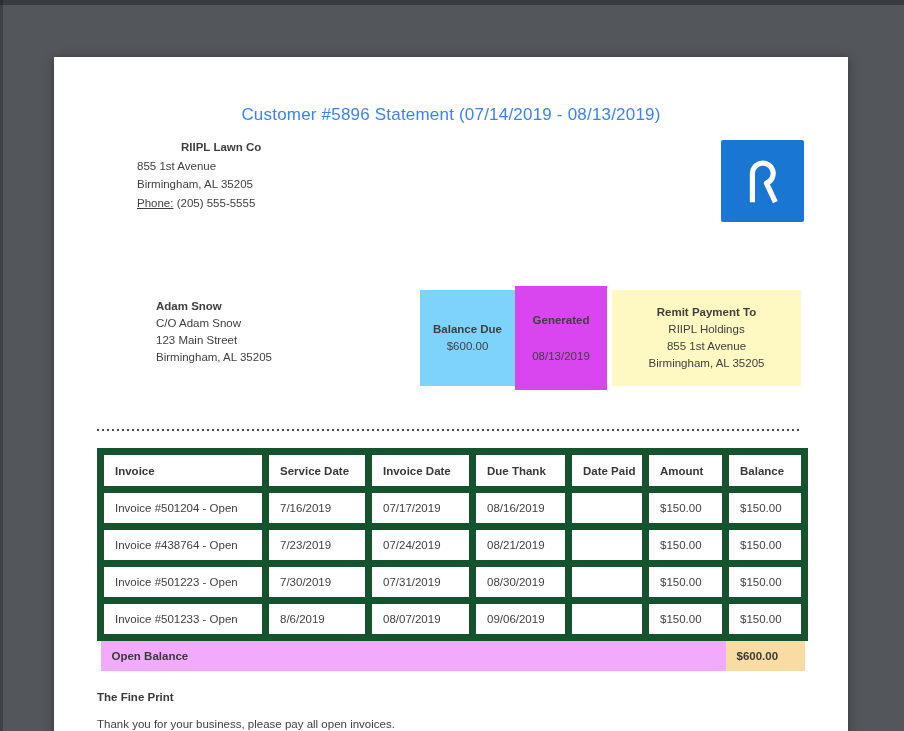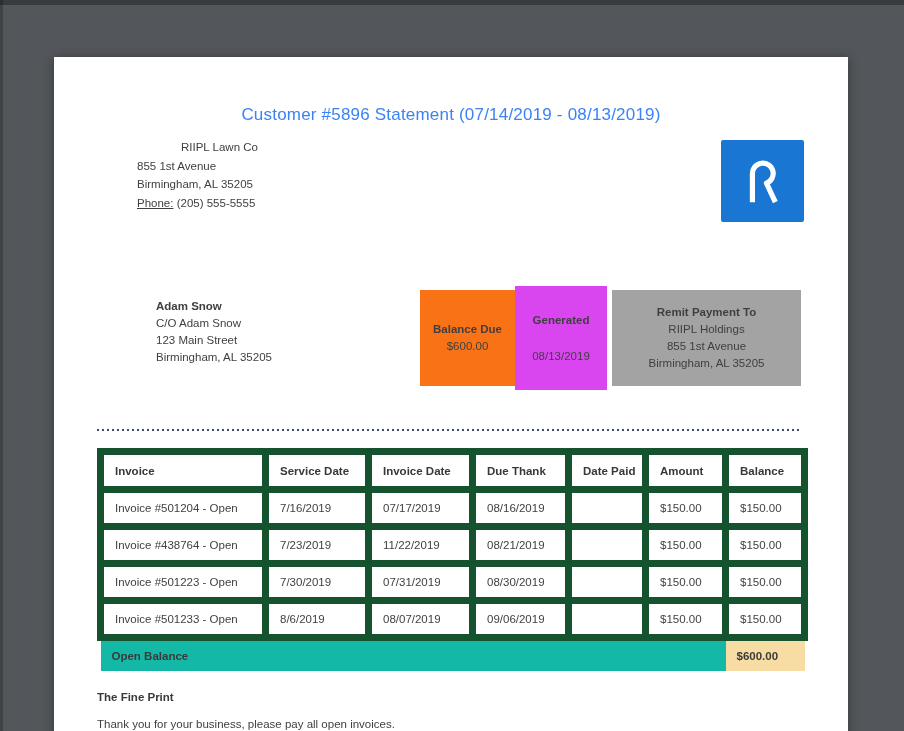--- a/index.html
+++ b/index.html
@@ -24,21 +24,21 @@
   .doc-title {
     position: absolute; top: 48px; left: 0; width: 100%;
     text-align: center; font-size: 17px; line-height: 20px;
     color: #3b82f6; letter-spacing: 0.2px;
   }
 
   .company {
     position: absolute; left: 83px; top: 81px;
     font-size: 11.5px; line-height: 18.5px;
   }
-  .company .name { font-weight: normal; padding-left: 44px; }
+  .company .name { font-weight: bold; padding-left: 44px; }
   .phone-label { text-decoration: underline; }
 
   .logo {
     position: absolute; left: 667px; top: 83px;
     width: 83px; height: 82px;
     background: #1976D2; border-radius: 2px;
     display: flex; align-items: center; justify-content: center;
   }
 
   .customer {
@@ -50,23 +50,23 @@
   .summary {
     position: absolute; left: 366px; top: 229px;
     width: 385px; height: 104px;
     display: flex; align-items: center;
   }
   .sum-box {
     display: flex; flex-direction: column; justify-content: center;
     text-align: center; font-size: 11.5px; line-height: 17px;
   }
   .sum-box .label { font-weight: bold; }
-  .box-balance   { width: 95px;  height: 96px;  background: #f97316; }
+  .box-balance   { width: 95px;  height: 96px;  background: #7dd3fc; }
   .box-generated { width: 92px;  height: 104px; background: #d946ef; gap: 19px; }
-  .box-remit     { width: 189px; height: 96px;  background: #a3a3a3; margin-left: 5px; }
+  .box-remit     { width: 189px; height: 96px;  background: #fef9c3; margin-left: 5px; }
 
   .divider {
     position: absolute; left: 43px; top: 372px;
     width: 704px; height: 2px;
     background: repeating-linear-gradient(to right, #3E4A6B 0 2px, transparent 2px 5px);
   }
 
   table.invoice-table {
     position: absolute; left: 43px; top: 391px;
     width: 704px; border-collapse: collapse; table-layout: fixed;
@@ -76,21 +76,21 @@
     border: 7px solid #14532d;
     padding: 0 4px 0 11px;
     text-align: left; vertical-align: middle;
     overflow: hidden; white-space: nowrap;
   }
   .invoice-table thead tr { height: 38px; }
   .invoice-table thead th { font-weight: bold; color: #383838; }
   .invoice-table tbody tr.data-row { height: 37px; }
   .invoice-table tr.footer-row { height: 33px; }
   .invoice-table tr.footer-row td {
-    border: none; background: #14b8a6; font-weight: bold; color: #3A3A3A;
+    border: none; background: #f0abfc; font-weight: bold; color: #3A3A3A;
   }
   .invoice-table tr.footer-row td.footer-value { background: #F7DDA4; }
 
   .fineprint-head {
     position: absolute; left: 43px; top: 634px;
     font-size: 11.5px; font-weight: bold; color: #3A3A3A;
   }
   .fineprint-text {
     position: absolute; left: 43px; top: 661px;
     font-size: 11.5px; color: #414141;
@@ -172,21 +172,21 @@
         <td>7/16/2019</td>
         <td>07/17/2019</td>
         <td>08/16/2019</td>
         <td></td>
         <td>$150.00</td>
         <td>$150.00</td>
       </tr>
       <tr class="data-row">
         <td>Invoice #438764 - Open</td>
         <td>7/23/2019</td>
-        <td>11/22/2019</td>
+        <td>07/24/2019</td>
         <td>08/21/2019</td>
         <td></td>
         <td>$150.00</td>
         <td>$150.00</td>
       </tr>
       <tr class="data-row">
         <td>Invoice #501223 - Open</td>
         <td>7/30/2019</td>
         <td>07/31/2019</td>
         <td>08/30/2019</td>

